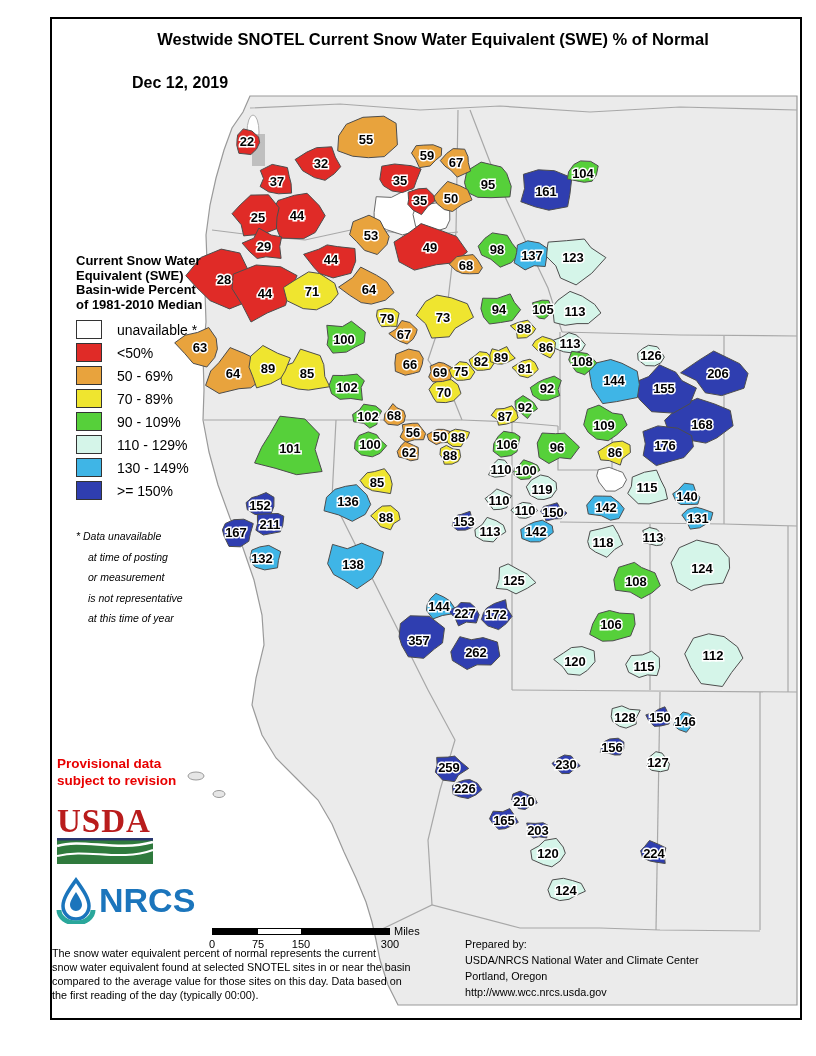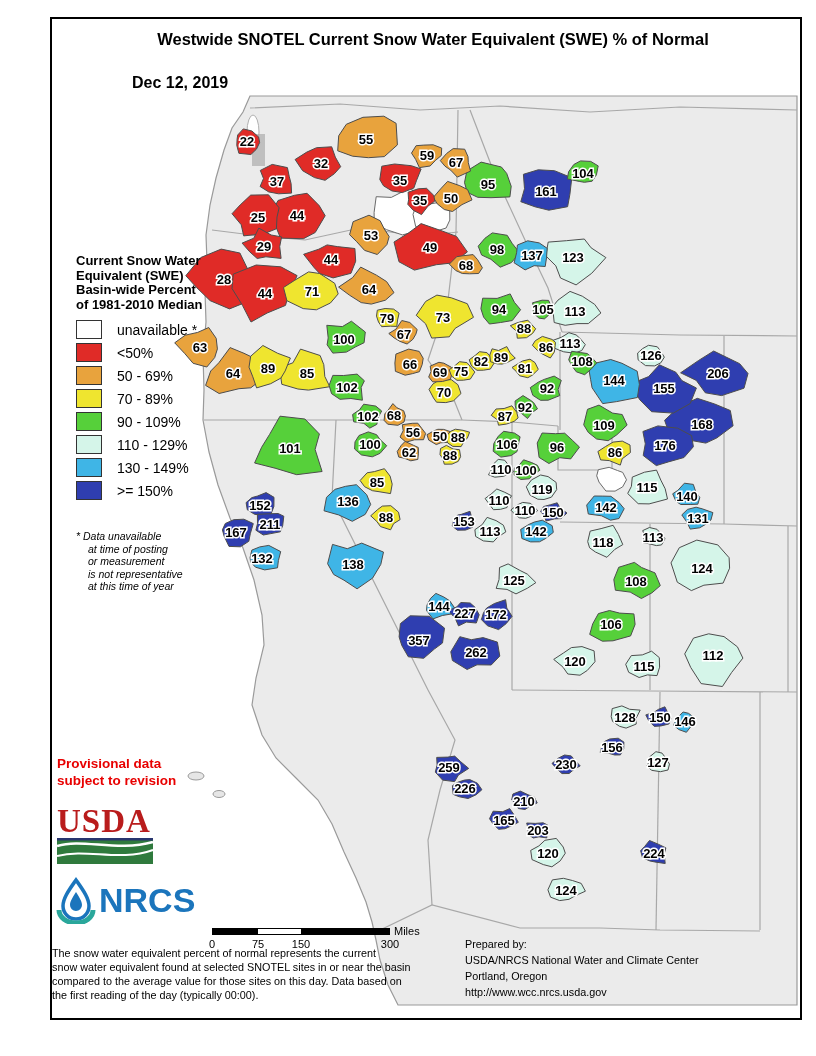--- a/index.html
+++ b/index.html
@@ -13,21 +13,21 @@
   .blabel{font-family:"Liberation Sans",sans-serif;font-size:13px;font-weight:bold;
           fill:#000;stroke:#fff;stroke-width:3px;paint-order:stroke;text-anchor:middle;}
   
   .legend{position:absolute;left:76px;top:254px;width:165px;background:rgba(255,255,255,0);}
   .lg-title{font-size:13px;font-weight:bold;line-height:14.5px;}
   .lg-rows{margin-top:6px;}
   .lg-row{display:flex;align-items:center;height:23px;gap:8px;}
   .sw{width:26px;height:19px;border:1px solid #333;box-sizing:border-box;flex:0 0 26px;}
   .lg-label{font-size:14px;padding-left:7px;white-space:nowrap;}
   .lg-foot{margin-top:28px;font-size:10.5px;font-style:italic;line-height:12.5px;}
-  .lg-foot .fl{padding-left:12px;}
+  .lg-foot .fl{padding-left:12px;margin-top:8px;}
   .lg-foot .fl.first{padding-left:0;}
   
   .provisional{position:absolute;left:57px;top:755px;color:#e80000;font-weight:bold;
                font-size:13.5px;line-height:17px;}
   
   .usda{position:absolute;left:57px;top:806px;}
   .usda-text{font-family:"Liberation Serif",serif;font-weight:bold;font-size:33px;
              color:#b91c1c;letter-spacing:1px;line-height:30px;}
   .nrcs{position:absolute;left:53px;top:876px;display:flex;align-items:center;}
   .nrcs-text{font-size:34px;font-weight:bold;color:#1B75BC;letter-spacing:0px;line-height:40px;}

